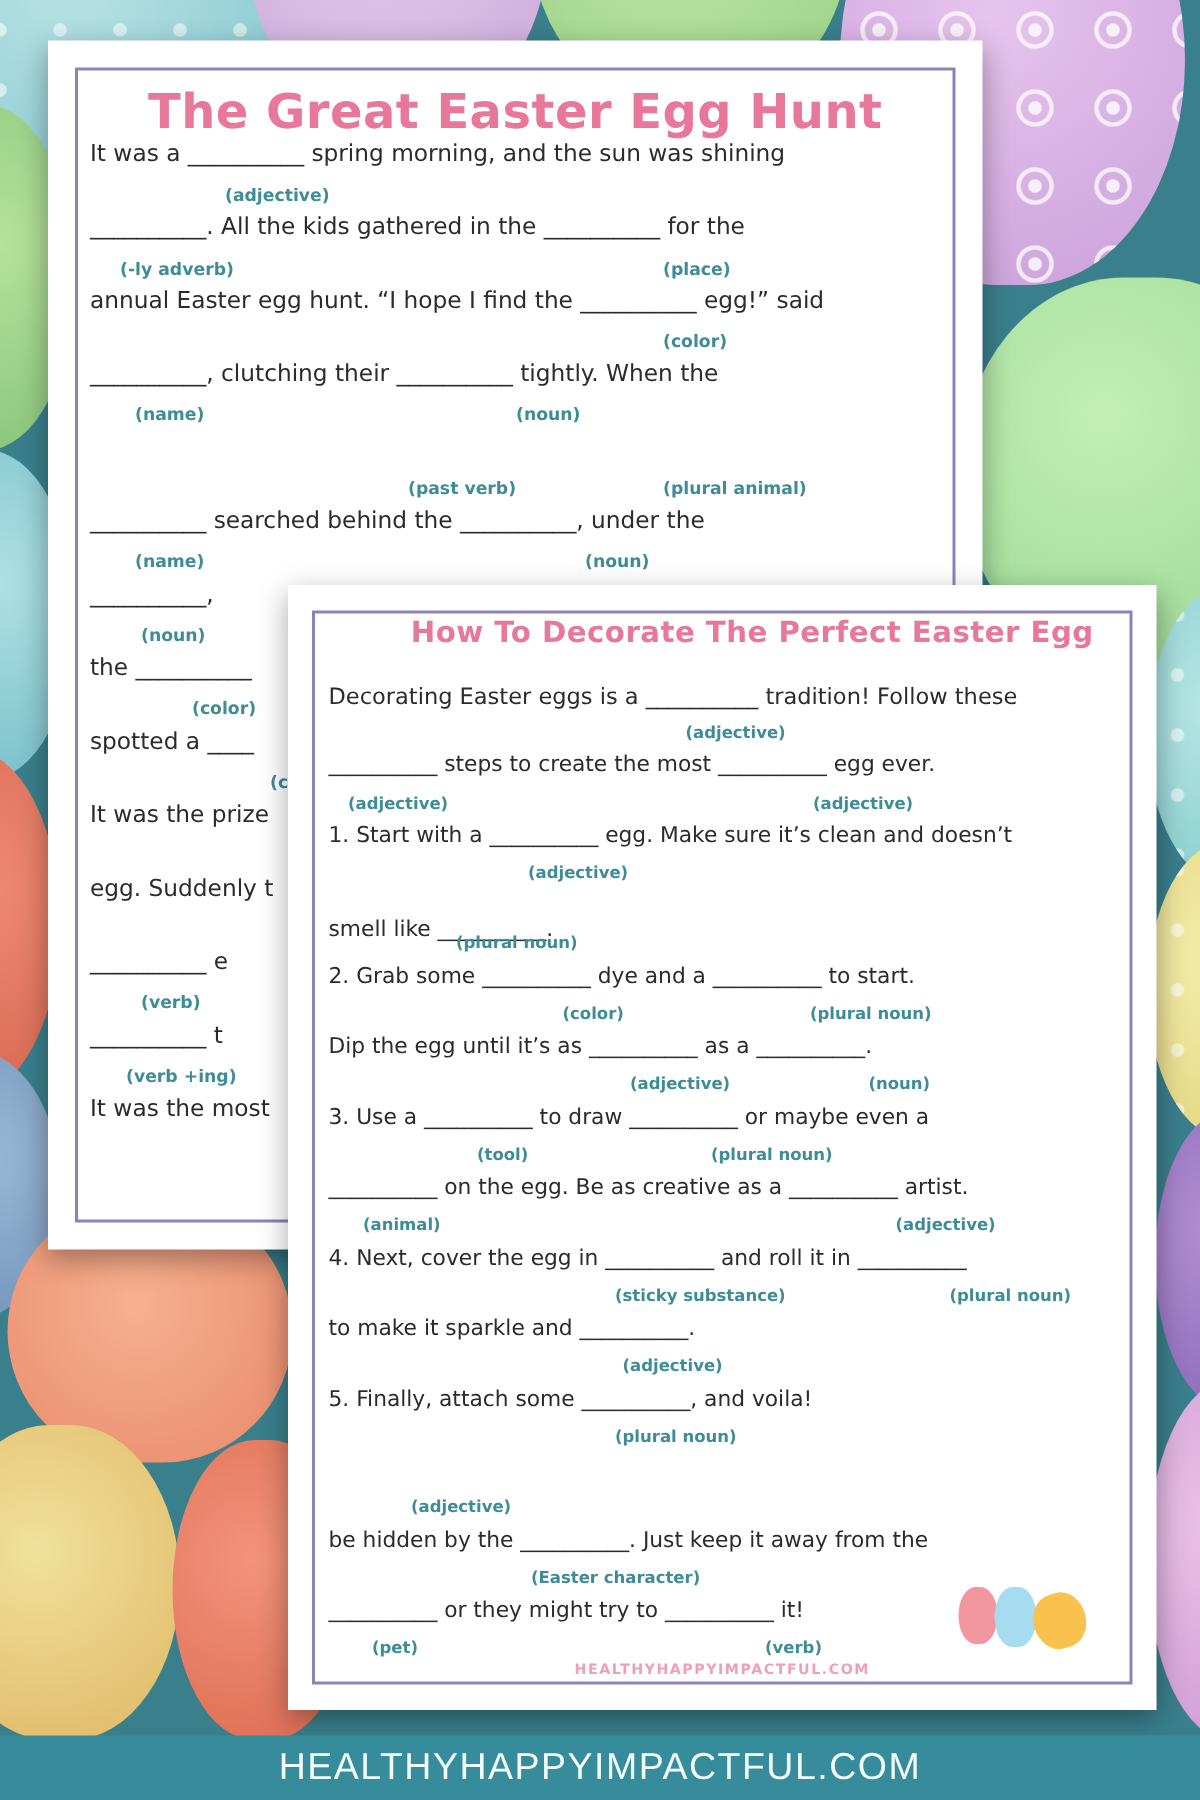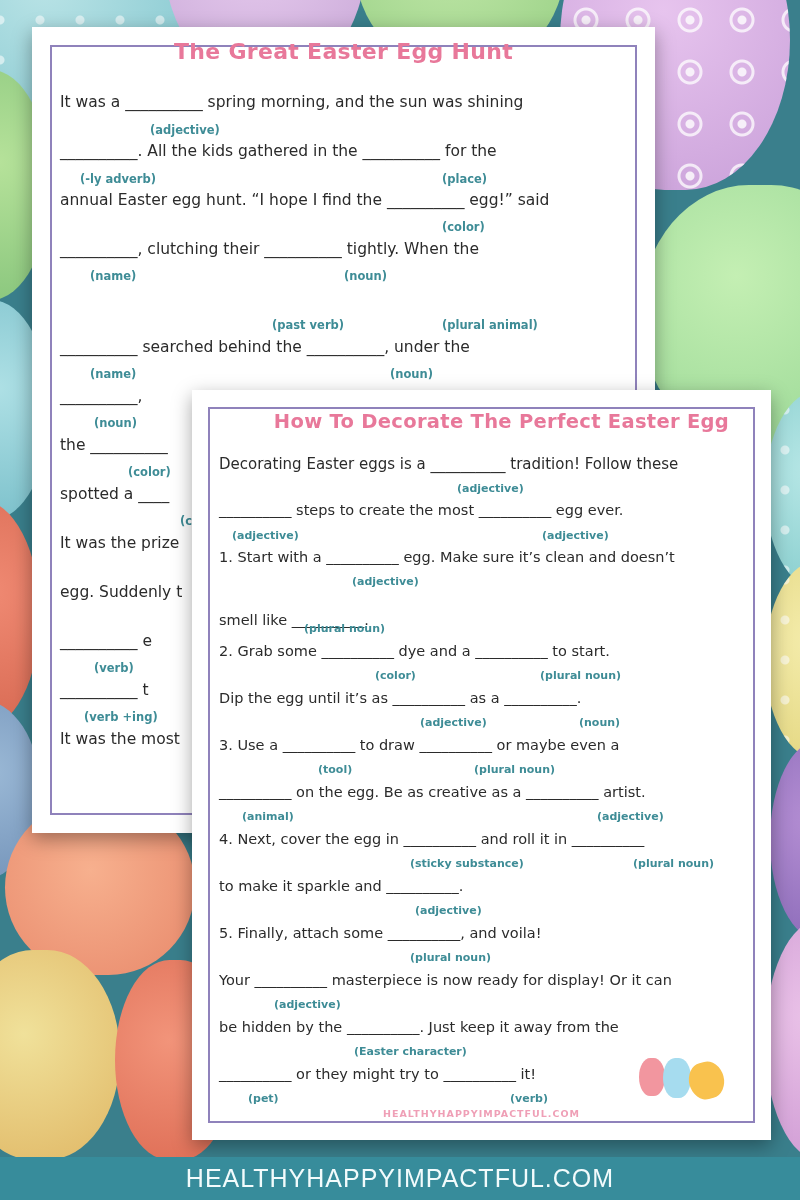--- a/index.html
+++ b/index.html
@@ -70,21 +70,21 @@
   <div class="egg" style="left:-40px;top:950px;width:160px;height:210px;background:radial-gradient(circle at 40% 40%,#f0e19a,#e0b765);"></div>
   <div class="egg" style="left:115px;top:960px;width:120px;height:200px;background:radial-gradient(circle at 45% 40%,#f2947a,#de6d55);"></div>
   <div class="egg dots" style="left:765px;top:390px;width:120px;height:200px;background:radial-gradient(circle at 40% 40%,#b7e7e6,#84cccc);"></div>
   <div class="egg dots" style="left:765px;top:560px;width:120px;height:200px;background:radial-gradient(circle at 40% 40%,#f4ecab,#e3d67f);"></div>
   <div class="egg" style="left:770px;top:740px;width:110px;height:200px;background:radial-gradient(circle at 40% 40%,#b48ed3,#8a6ab8);"></div>
   <div class="egg" style="left:765px;top:920px;width:120px;height:240px;background:radial-gradient(circle at 40% 40%,#eac2e8,#cf9bd4);"></div>
 </div>
 
 <div class="card" style="left:32px;top:27px;width:623px;height:806px;">
   <div class="card-inner" style="left:18px;top:18px;width:587px;height:770px;"></div>
-  <div class="title" style="top:12px;font-size:22px;">The Great Easter Egg Hunt</div>
+  <div class="title" style="top:28px;font-size:32px;">The Great Easter Egg Hunt</div>
 
   <div class="line" style="left:28px;top:66px;">It was a __________ spring morning, and the sun was shining</div>
   <div class="hint" style="left:118px;top:96px;">(adjective)</div>
 
   <div class="line" style="left:28px;top:115px;">__________. All the kids gathered in the __________ for the</div>
   <div class="hint" style="left:48px;top:145px;">(-ly adverb)</div>
   <div class="hint" style="left:410px;top:145px;">(place)</div>
 
   <div class="line" style="left:28px;top:164px;">annual Easter egg hunt. “I hope I find the __________ egg!” said</div>
   <div class="hint" style="left:410px;top:193px;">(color)</div>
@@ -158,21 +158,20 @@
   <div class="line" style="left:27px;top:441px;font-size:14.5px;">4. Next, cover the egg in __________ and roll it in __________</div>
   <div class="hint" style="left:218px;top:467px;font-size:11px;">(sticky substance)</div>
   <div class="hint" style="left:441px;top:467px;font-size:11px;">(plural noun)</div>
 
   <div class="line" style="left:27px;top:488px;font-size:14.5px;">to make it sparkle and __________.</div>
   <div class="hint" style="left:223px;top:514px;font-size:11px;">(adjective)</div>
 
   <div class="line" style="left:27px;top:535px;font-size:14.5px;">5. Finally, attach some __________, and voila!</div>
   <div class="hint" style="left:218px;top:561px;font-size:11px;">(plural noun)</div>
 
-  <div class="line" style="left:27px;top:582px;font-size:14.5px;">Your __________ masterpiece is now ready for display! Or it can</div>
   <div class="hint" style="left:82px;top:608px;font-size:11px;">(adjective)</div>
 
   <div class="line" style="left:27px;top:629px;font-size:14.5px;"> be hidden by the __________. Just keep it away from the</div>
   <div class="hint" style="left:162px;top:655px;font-size:11px;">(Easter character)</div>
 
   <div class="line" style="left:27px;top:676px;font-size:14.5px;">__________ or they might try to __________ it!</div>
   <div class="hint" style="left:56px;top:702px;font-size:11px;">(pet)</div>
   <div class="hint" style="left:318px;top:702px;font-size:11px;">(verb)</div>
 
   <div class="watermark" style="top:718px;">HEALTHYHAPPYIMPACTFUL.COM</div>

